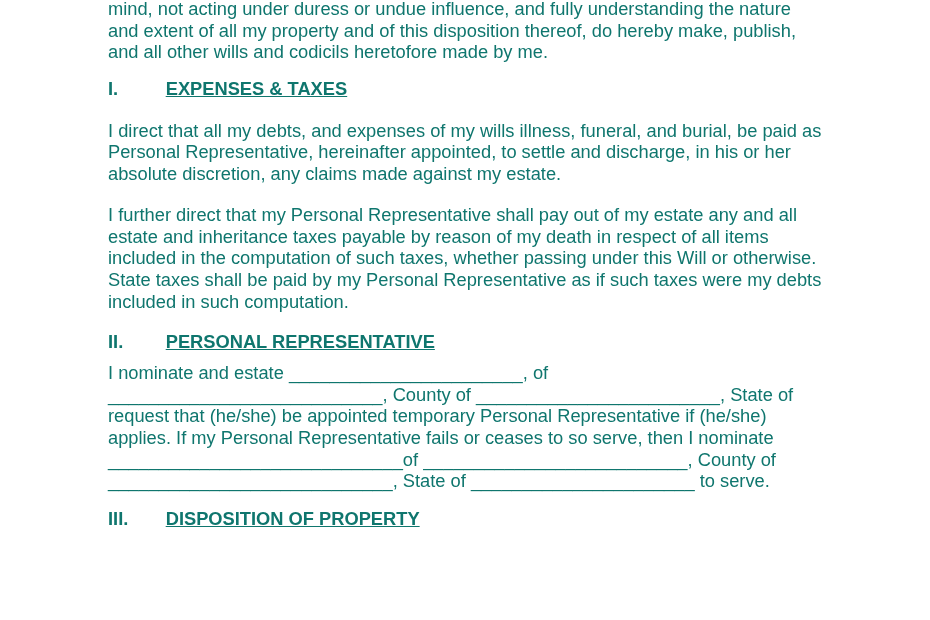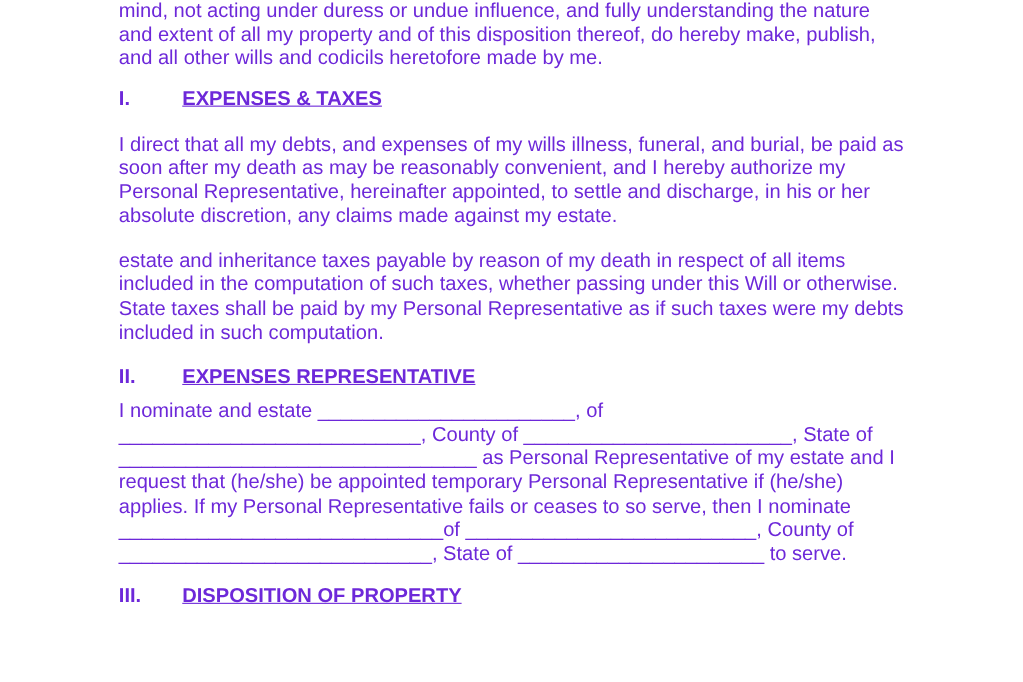--- a/index.html
+++ b/index.html
@@ -20,21 +20,21 @@
     background: #ffffff;
   }
   .doc {
     position: absolute;
     left: 108px;
     top: 0;
     width: 714px;
     font-family: "Liberation Sans", sans-serif;
     font-size: 18.3px;
     line-height: 21.7px;
-    color: #6d28d9;
+    color: #0f766e;
     -webkit-font-smoothing: antialiased;
   }
   .doc .line {
     white-space: pre;
     height: 21.7px;
   }
   .doc .heading {
     font-weight: bold;
     white-space: pre;
     height: 21.7px;
@@ -59,35 +59,34 @@
 <div class="page">
   <div class="doc">
       <div class="para">
         <div class="line">mind, not acting under duress or undue influence, and fully understanding the nature</div>
         <div class="line">and extent of all my property and of this disposition thereof, do hereby make, publish,</div>
         <div class="line">and all other wills and codicils heretofore made by me.</div>
       </div>
       <div class="heading"><span class="num">I.</span><span>EXPENSES &amp; TAXES</span></div>
       <div class="para">
         <div class="line">I direct that all my debts, and expenses of my wills illness, funeral, and burial, be paid as</div>
-        <div class="line">soon after my death as may be reasonably convenient, and I hereby authorize my</div>
         <div class="line">Personal Representative, hereinafter appointed, to settle and discharge, in his or her</div>
         <div class="line">absolute discretion, any claims made against my estate.</div>
       </div>
       <div class="para">
+        <div class="line">I further direct that my Personal Representative shall pay out of my estate any and all</div>
         <div class="line">estate and inheritance taxes payable by reason of my death in respect of all items</div>
         <div class="line">included in the computation of such taxes, whether passing under this Will or otherwise.</div>
         <div class="line">State taxes shall be paid by my Personal Representative as if such taxes were my debts</div>
         <div class="line">included in such computation.</div>
       </div>
-      <div class="heading"><span class="num">II.</span><span>EXPENSES REPRESENTATIVE</span></div>
+      <div class="heading"><span class="num">II.</span><span>PERSONAL REPRESENTATIVE</span></div>
       <div class="para">
         <div class="line">I nominate and estate _______________________, of</div>
         <div class="line">___________________________, County of ________________________, State of</div>
-        <div class="line">________________________________ as Personal Representative of my estate and I</div>
         <div class="line">request that (he/she) be appointed temporary Personal Representative if (he/she)</div>
         <div class="line">applies. If my Personal Representative fails or ceases to so serve, then I nominate</div>
         <div class="line">_____________________________of __________________________, County of</div>
         <div class="line">____________________________, State of ______________________ to serve.</div>
       </div>
       <div class="heading"><span class="num">III.</span><span>DISPOSITION OF PROPERTY</span></div>
     </div>
 </div>
 
 </body></html>

